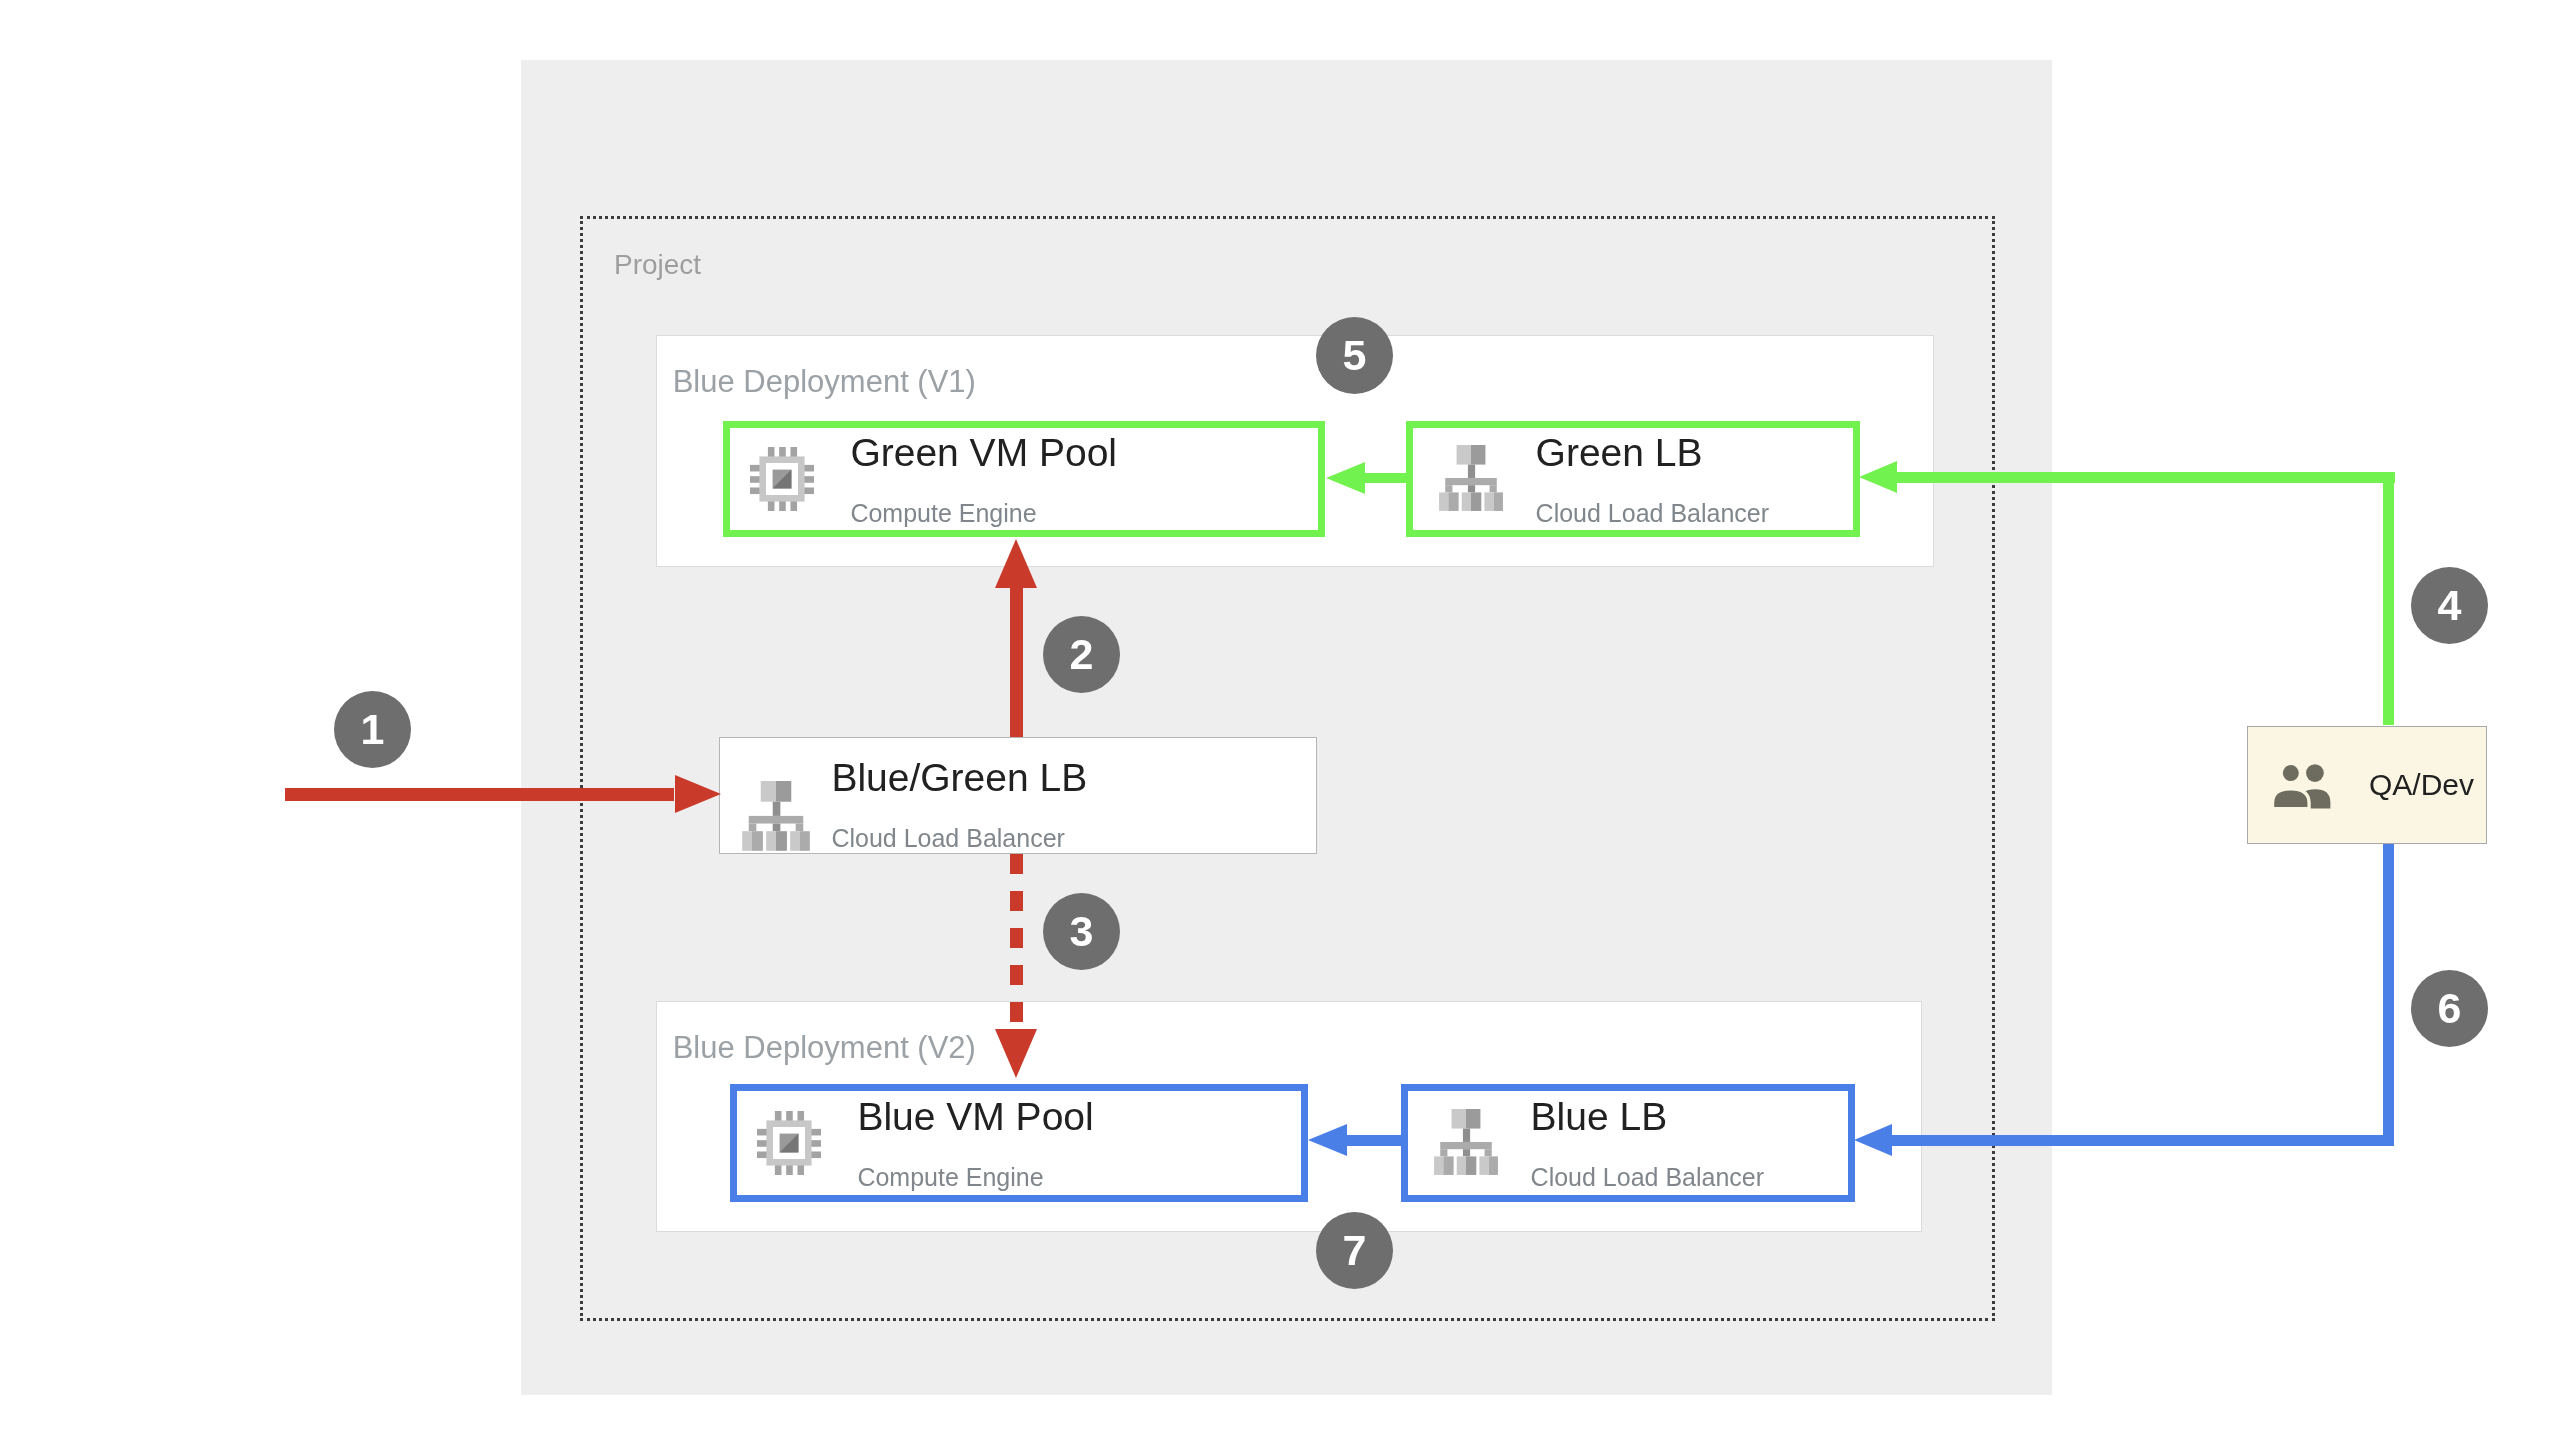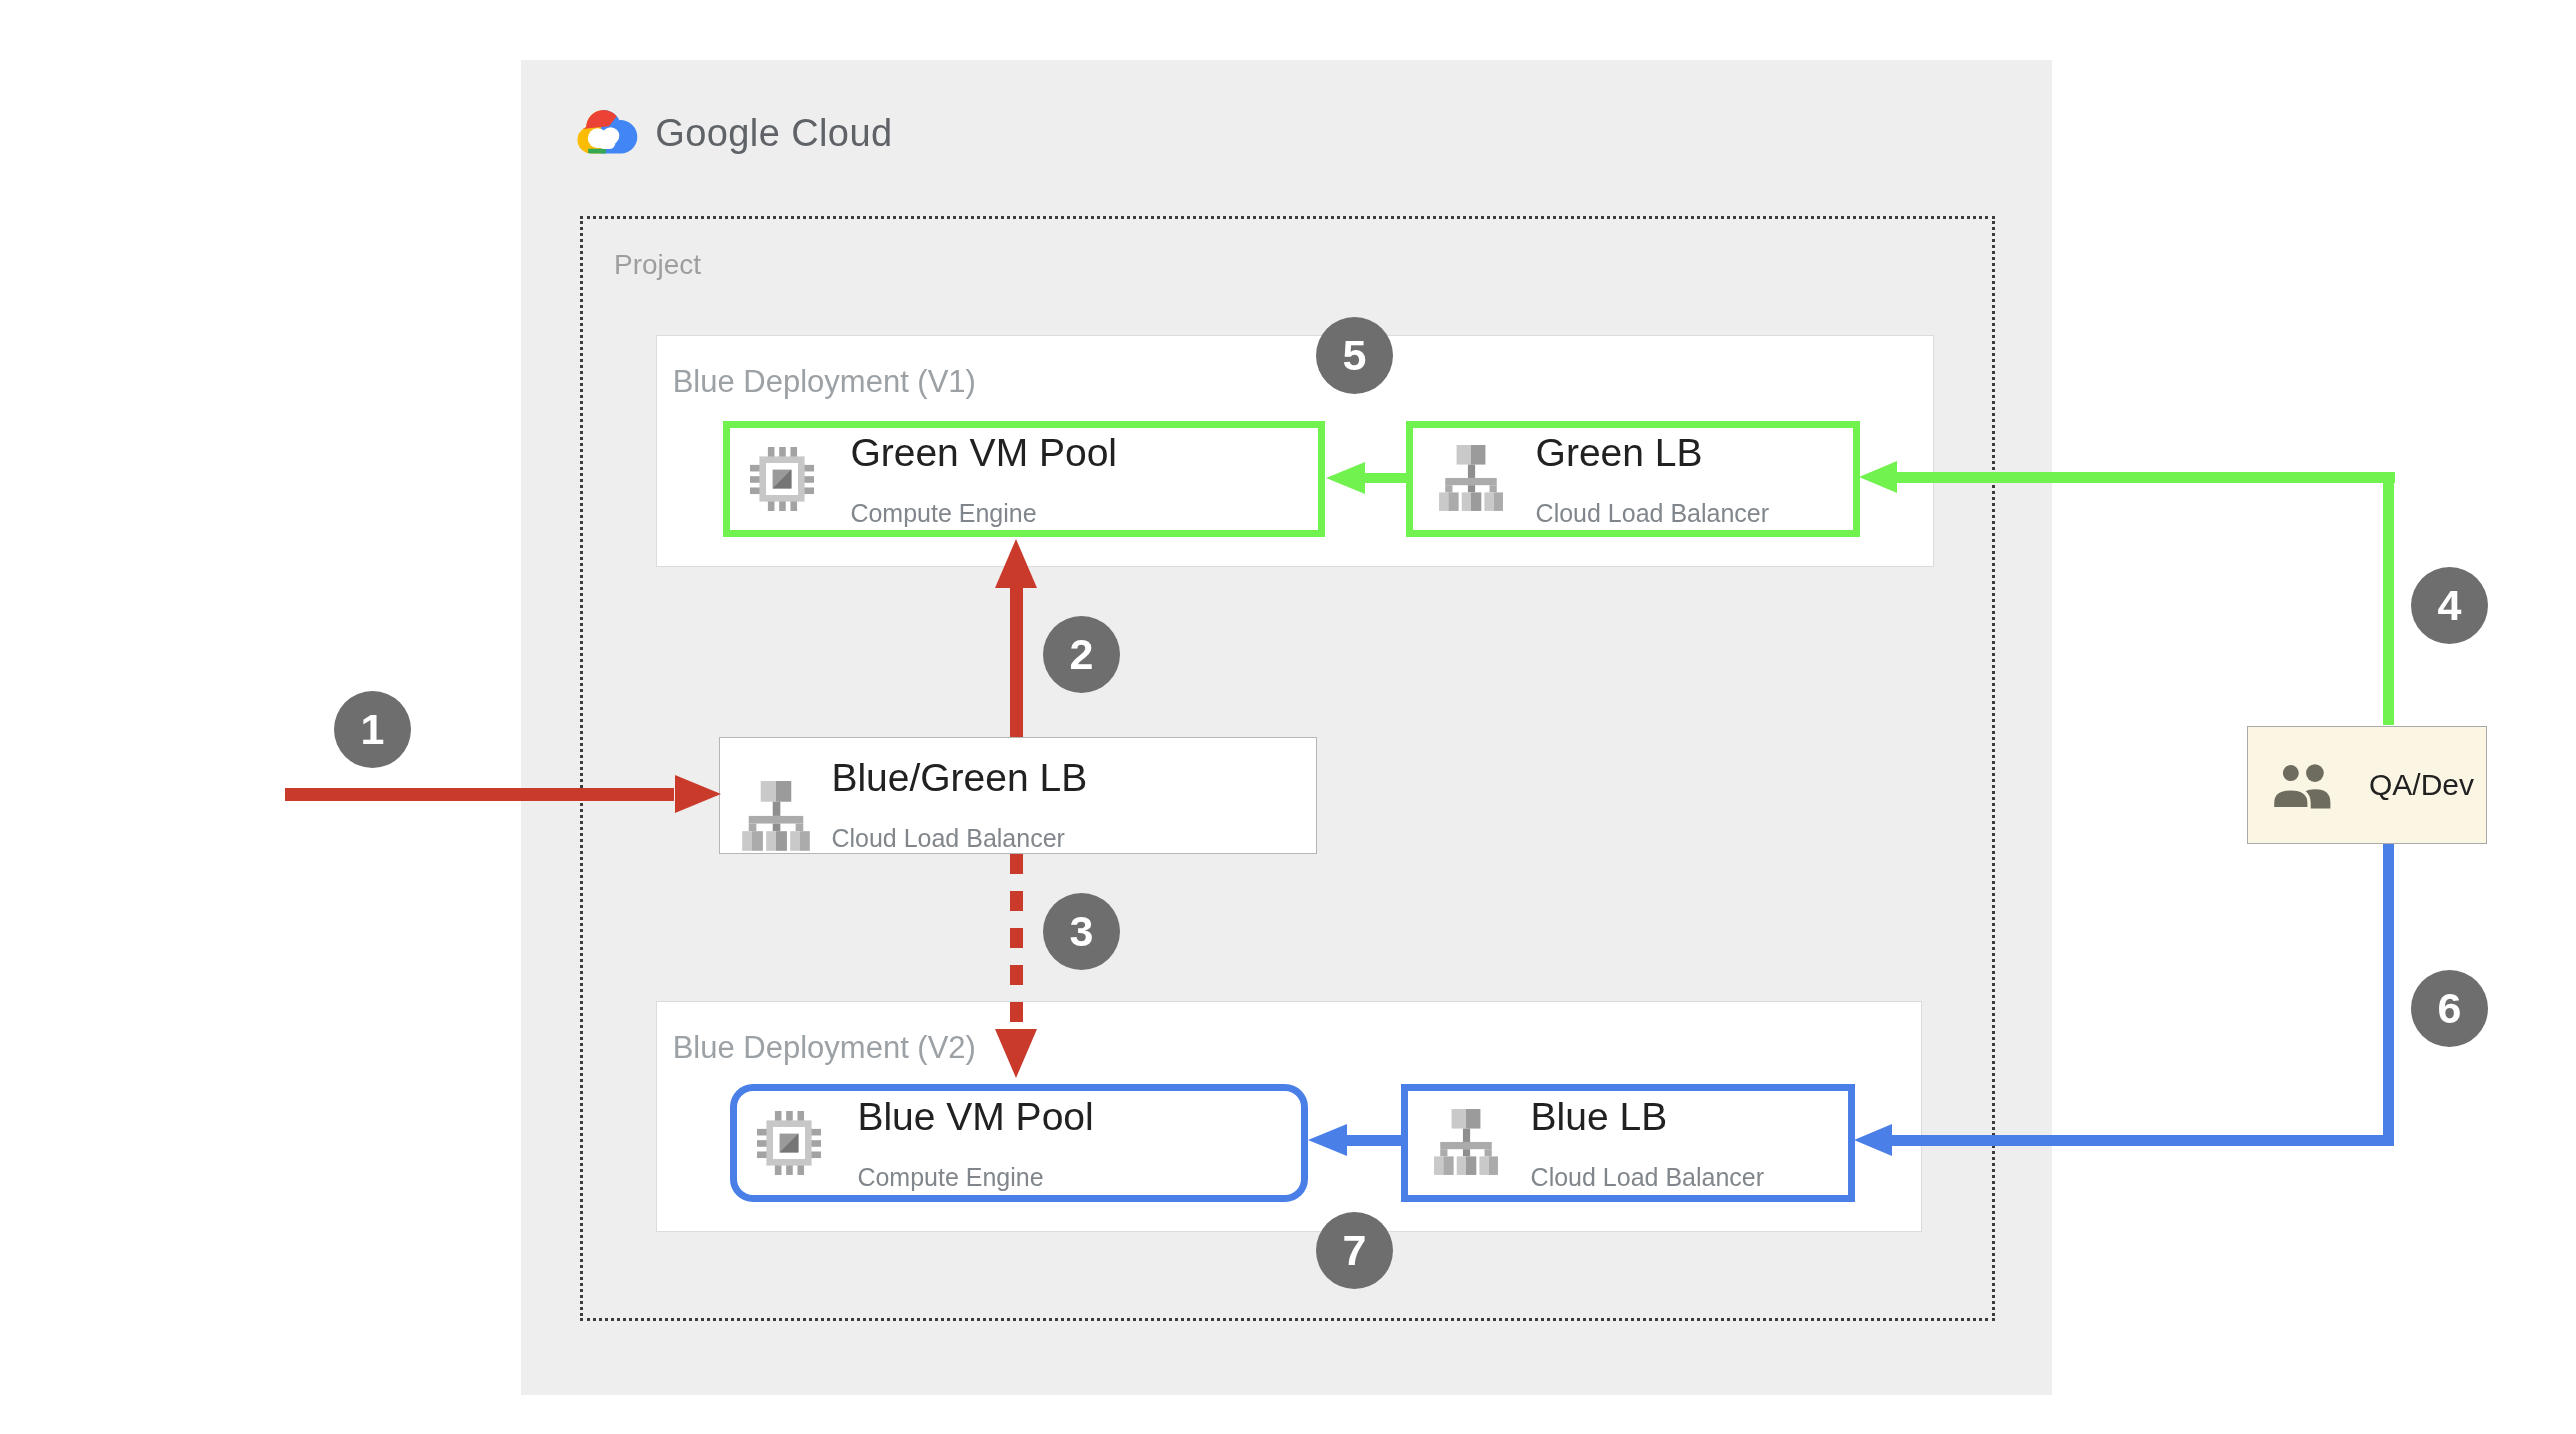--- a/index.html
+++ b/index.html
@@ -27,21 +27,21 @@
   .node .txt{display:flex;flex-direction:column;justify-content:center;}
   .node-title{font-size:39px;color:#212121;line-height:1.15;}
   .node-sub{font-size:25px;color:#80868B;line-height:1.15;margin-top:23px;}
 
   .green-border{border:7.9px solid #72F24E;}
   .blue-border{border:7.9px solid #4A7FE8;}
   .plain-border{border:1.6px solid #B5B5B5;}
 
   .vm-green{left:723px;top:421px;width:602px;height:116px;padding-left:20.4px;gap:36px;}
   .lb-green{left:1406px;top:421px;width:454px;height:116px;padding-left:23.6px;gap:31px;}
-  .vm-blue{left:730px;top:1084px;width:578px;height:118px;padding-left:20.4px;gap:36px;border-radius:23px;}
+  .vm-blue{left:730px;top:1084px;width:578px;height:118px;padding-left:20.4px;gap:36px;}
   .lb-blue{left:1401px;top:1084px;width:454px;height:118px;padding-left:23.6px;gap:31px;}
   .lb-main{left:719px;top:737px;width:598px;height:117px;padding-left:20.4px;gap:19px;align-items:flex-end;}
 
   .actor{background:#FAF6E3;border:1.6px solid #A9A9A9;display:flex;align-items:center;}
   .actor-label{font-size:30px;color:#212121;}
   .users-box{left:57px;top:736px;width:230px;height:118px;padding-left:35px;gap:27px;}
   .qa-box{left:2247px;top:726px;width:240px;height:118px;padding-left:20px;gap:30px;}
 
   
   .line{position:absolute;}
@@ -87,39 +87,20 @@
 
   .z10{z-index:10;} .z20{z-index:20;}
 </style>
 </head>
 <body>
 
 <div class="canvas">
 
   <div class="abs panel"></div>
 
-  <div class="abs logo">
-    <svg width="66" height="53" viewBox="0 0 41 33">
-      <defs>
-        <clipPath id="cloudClip">
-          <path d="M12,29 a8.6,8.6 0 0 1 -3.2,-16.6 A10.8,10.8 0 0 1 29.4,8.2 A10.4,10.4 0 0 1 31,29 z"></path>
-        </clipPath>
-      </defs>
-      <g clip-path="url(#cloudClip)">
-        <rect x="18" y="0" width="23" height="33" fill="#4285F4"></rect>
-        <rect x="0" y="0" width="18" height="33" fill="#FBBC05"></rect>
-        <path d="M3,14 L14,2 a11,11 0 0 1 16,1 l-7,9 z" fill="#EA4335"></path>
-        <rect x="10" y="26" width="11" height="7" fill="#34A853"></rect>
-        <circle cx="16" cy="19.5" r="6.2" fill="#ffffff"></circle>
-        <circle cx="24" cy="18" r="5.4" fill="#ffffff"></circle>
-        <rect x="16" y="17.5" width="11" height="8.7" rx="4" fill="#ffffff"></rect>
-      </g>
-    </svg>
-    <span class="logo-text">Google Cloud</span>
-  </div>
 
   <div class="abs project">
     <span class="project-label">Project</span>
   </div>
 
   <div class="abs dep-box dep-green z10">
     <span class="dep-label">Blue Deployment (V1)</span>
   </div>
 
   <div class="abs node green-border vm-green z20">

